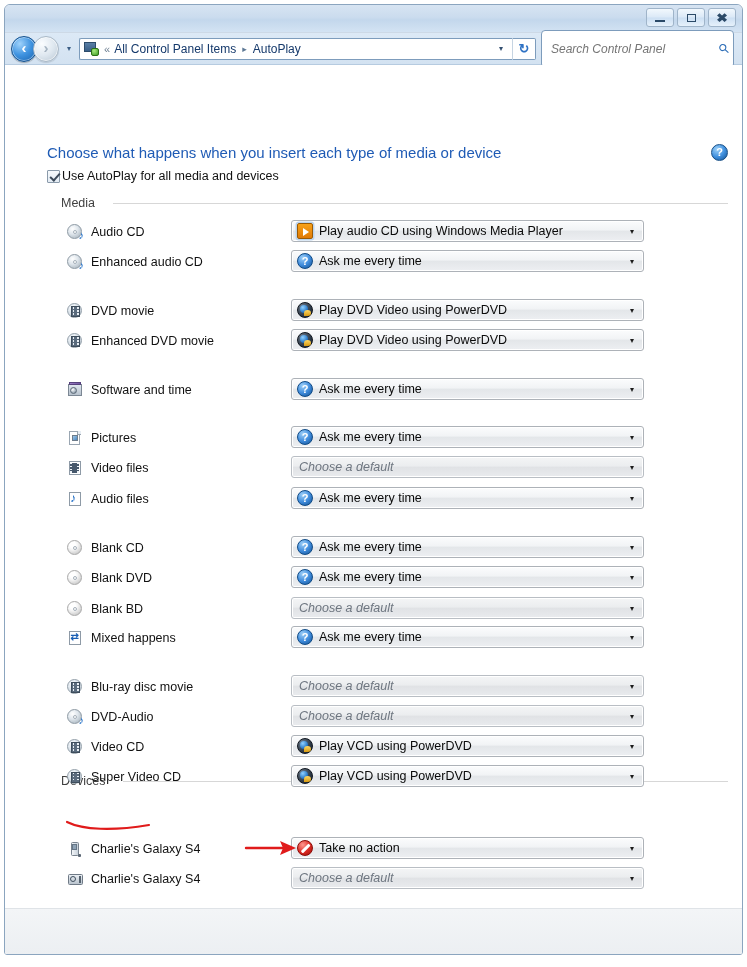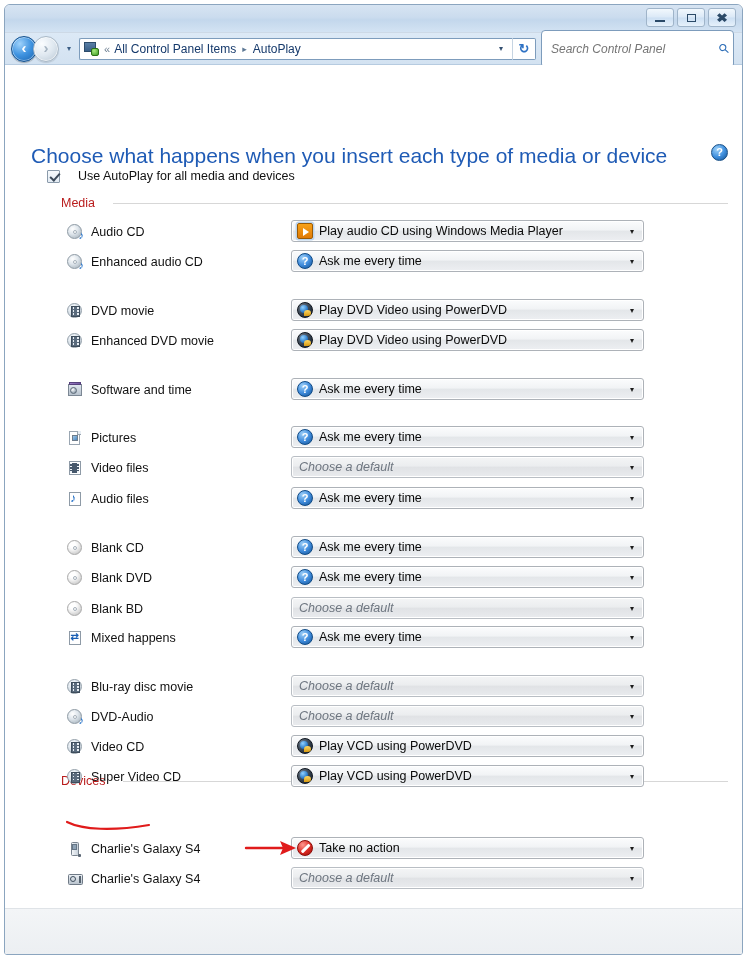--- a/index.html
+++ b/index.html
@@ -155,37 +155,37 @@
 
   
   #content {
     position: relative;
     height: 889px;
     background: #ffffff;
     overflow: hidden;
   }
 
   #page-title {
-    position: absolute; left: 26px; top: 79px;
-    font-size: 21px; color: #1f5bb5;
+    position: absolute; left: 42px; top: 79px;
+    font-size: 15px; color: #1f5bb5;
     white-space: nowrap;
   }
   #help-icon {
     position: absolute; right: 14px; top: 79px;
     width: 17px; height: 17px; border-radius: 50%;
     background: radial-gradient(circle at 34% 28%, #9fd3fa 0%, #3f8fde 52%, #13508f 100%);
     border: 1px solid #174f87;
     color: #ffffff; font-size: 11px; font-weight: bold;
     display: flex; align-items: center; justify-content: center;
     line-height: 1;
   }
 
   #autoplay-toggle {
     position: absolute; left: 42px; top: 104px;
-    display: flex; align-items: center; gap: 18px;
+    display: flex; align-items: center; gap: 2px;
   }
   .chk {
     width: 13px; height: 13px;
     background: linear-gradient(to bottom, #f6f9fc, #e4ecf4);
     border: 1px solid #8a9aaa;
     border-radius: 1px;
     position: relative; flex: 0 0 auto;
   }
   .chk::after {
     content: "";
@@ -193,21 +193,21 @@
     width: 4px; height: 8px;
     border: solid #3c4a5a; border-width: 0 2px 2px 0;
     transform: rotate(42deg);
   }
   .lbl-toggle { font-size: 12.5px; color: #111111; }
 
   
   .group-head {
     position: absolute; left: 56px; right: 14px;
     display: flex; align-items: center; gap: 18px;
-    font-size: 12.5px; color: #b91c1c; text-align: right;
+    font-size: 12.5px; color: #404040; text-align: right;
   }
   .group-head .rule {
     flex: 1 1 auto; height: 1px; background: #d7d7d7;
   }
 
   
   .row {
     position: absolute; left: 0; right: 0; height: 24px;
   }
   .row-label {

